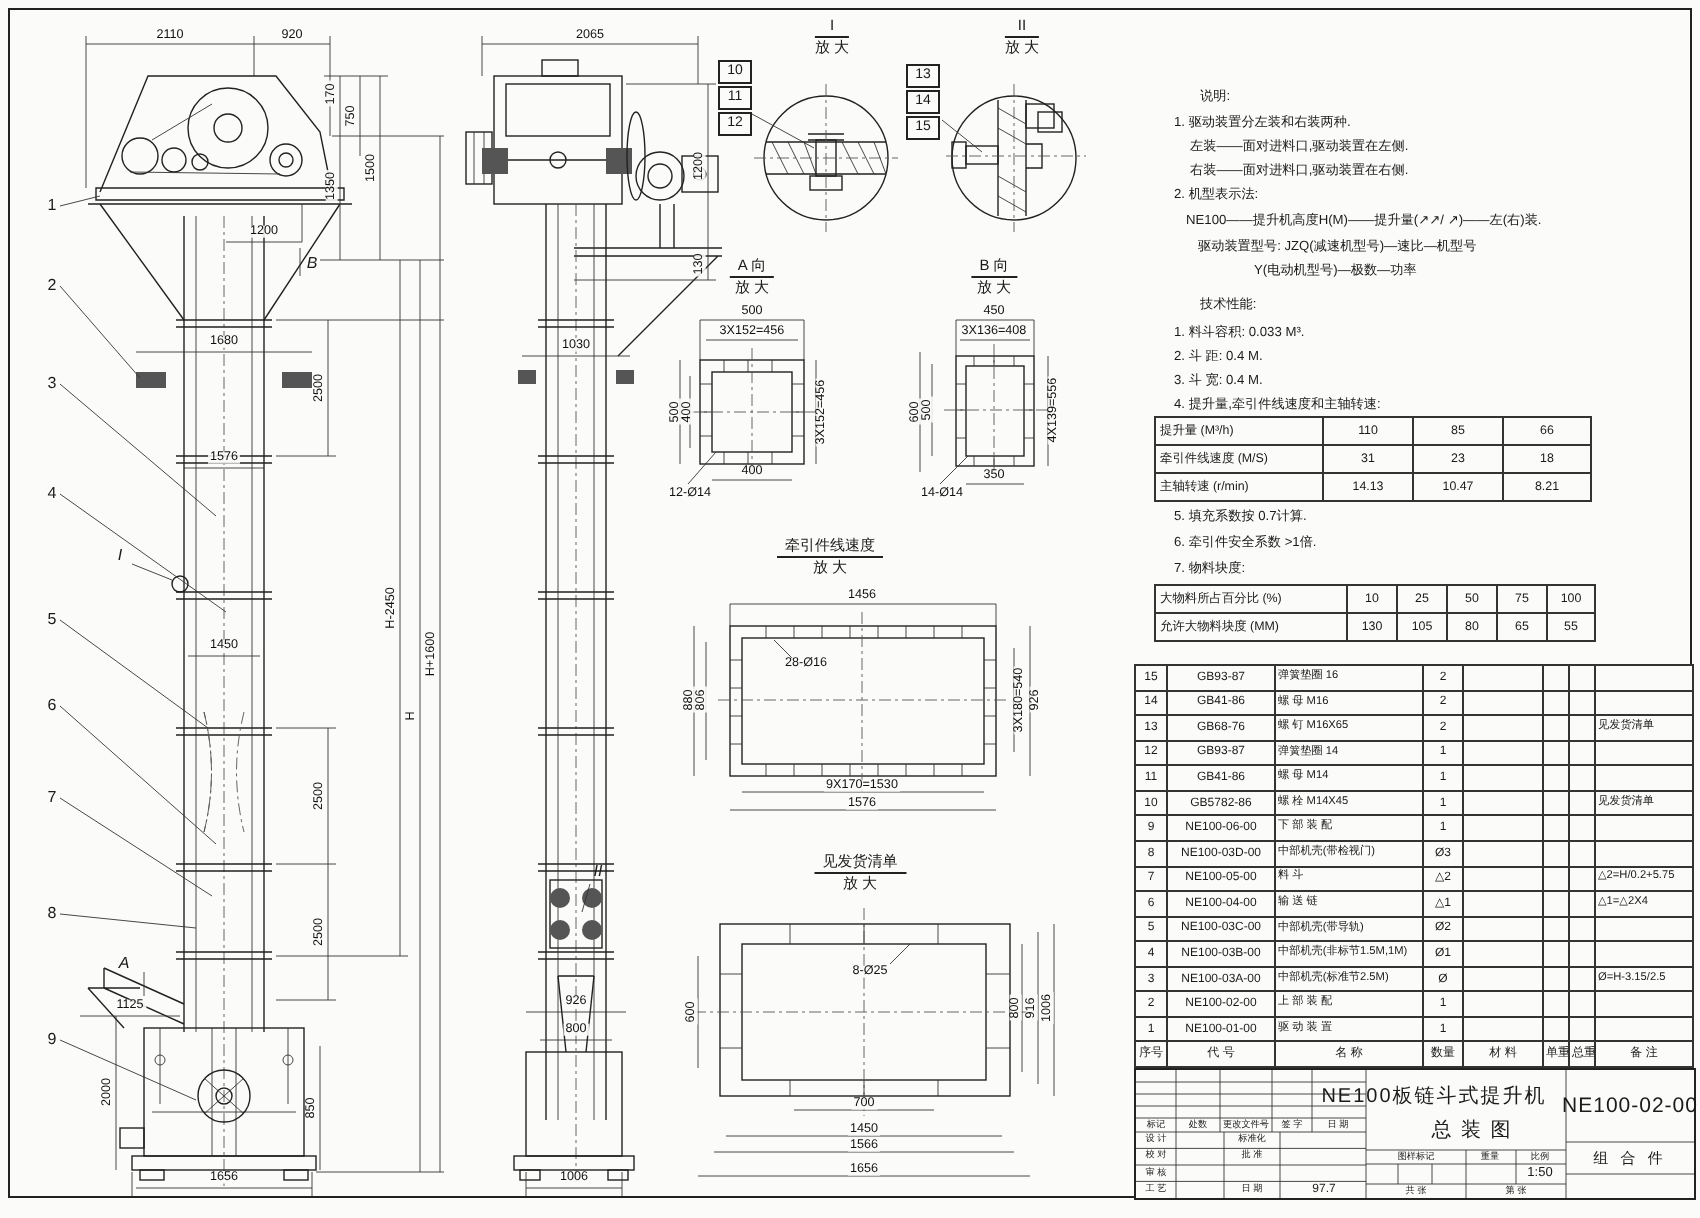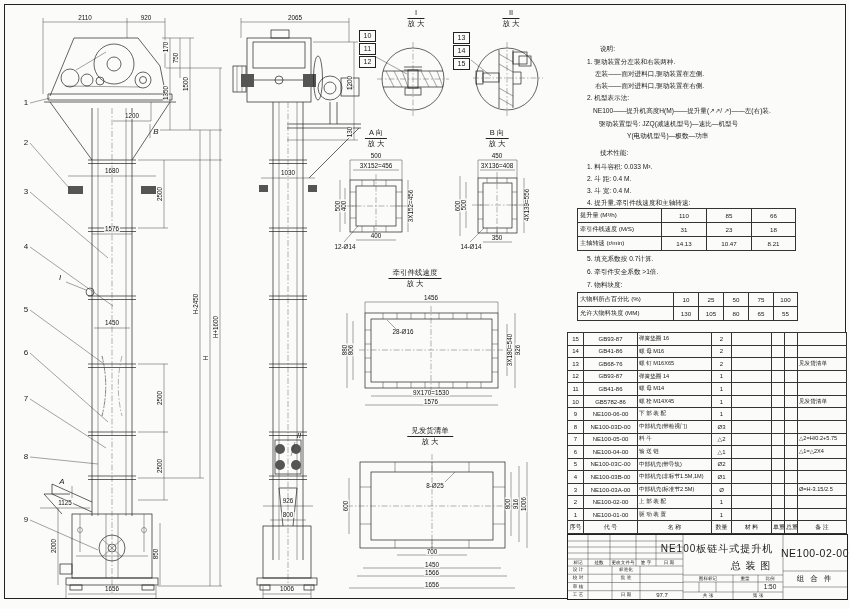--- a/index.html
+++ b/index.html
@@ -564,21 +564,21 @@
     <span class="tb" style="left:101px;top:27.5px">日 期</span>
     <span class="tb" style="left:10px;top:35px">设 计</span>
     <span class="tb" style="left:10px;top:43.4px">校 对</span>
     <span class="tb" style="left:10px;top:51.6px">审 核</span>
     <span class="tb" style="left:10px;top:59.9px">工 艺</span>
     <span class="tb" style="left:58px;top:35px">标准化</span>
     <span class="tb" style="left:58px;top:43.4px">批 准</span>
     <span class="tb" style="left:58px;top:59.9px">日 期</span>
     <span class="tb" style="left:94px;top:59.9px;font-size:6px">97.7</span>
     <span class="tb big" style="left:149px;top:14px">NE100板链斗式提升机</span>
-    <span class="tb big" style="left:183px;top:31px">总  装  图</span>
+    <span class="tb big" style="left:168px;top:31px">总  装  图</span>
     <span class="tb" style="left:140px;top:43.5px">图样标记</span>
     <span class="tb" style="left:177px;top:43.5px">重量</span>
     <span class="tb" style="left:202px;top:43.5px">比例</span>
     <span class="tb" style="left:202px;top:52px;font-size:6.5px">1:50</span>
     <span class="tb" style="left:140px;top:60.5px">共  张</span>
     <span class="tb" style="left:190px;top:60.5px">第  张</span>
     <span class="tb num" style="left:247px;top:18px">NE100-02-00</span>
     <span class="tb mid" style="left:247px;top:44px">组 合 件</span>
   </div>
 </div>

